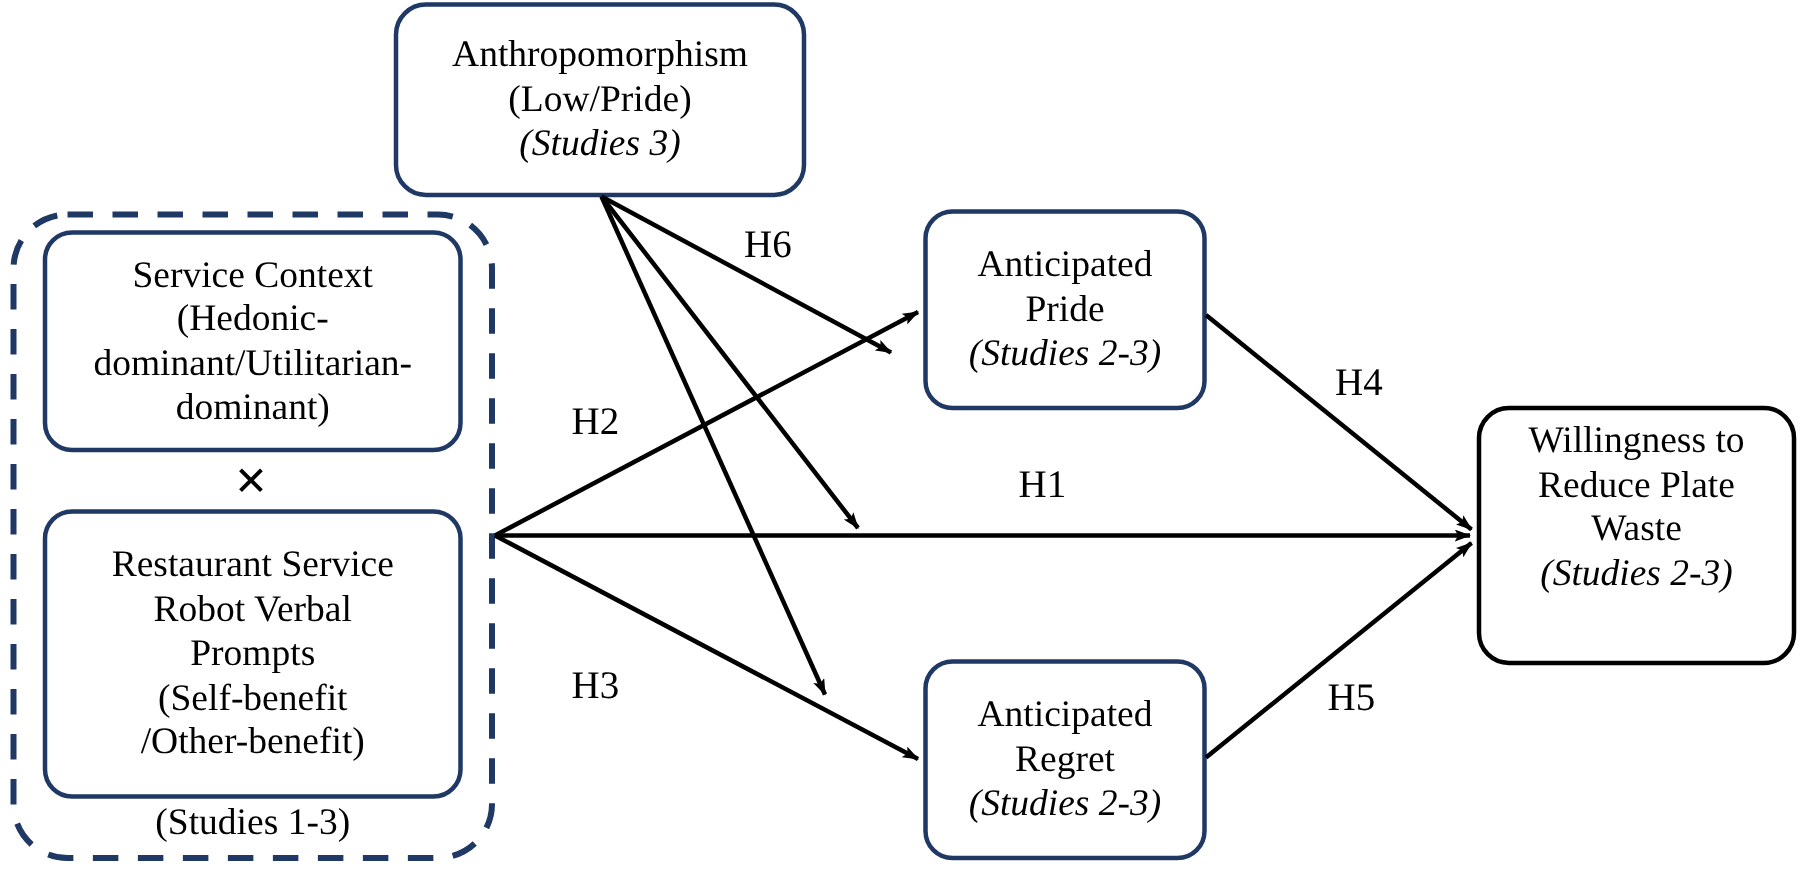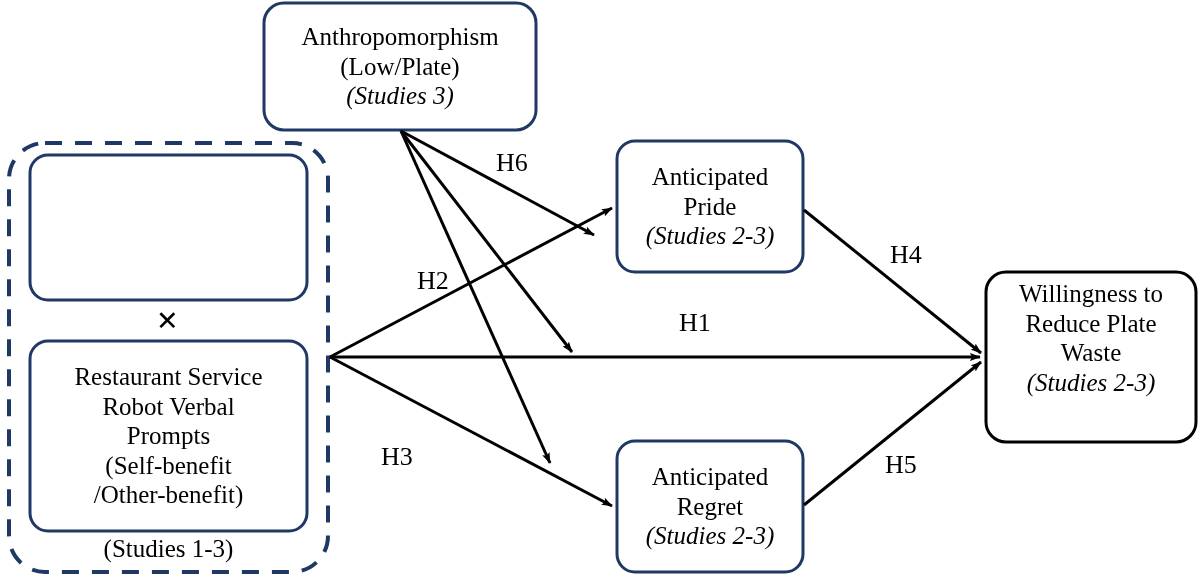--- a/index.html
+++ b/index.html
@@ -98,24 +98,30 @@
 
     <line x1="401" y1="131" x2="594" y2="235" stroke="#000000" stroke-width="3" marker-end="url(#arrowhead)"></line>
 
     <line x1="401" y1="131" x2="572" y2="352" stroke="#000000" stroke-width="3" marker-end="url(#arrowhead)"></line>
 
     <line x1="401" y1="131" x2="550" y2="463" stroke="#000000" stroke-width="3" marker-end="url(#arrowhead)"></line>
   </svg>
 
   <div class="box-label" style="left:264px; top:3px; width:272px; height:127px;">
     <span class="ln">Anthropomorphism</span>
-    <span class="ln">(Low/Plate)</span>
+    <span class="ln">(Low/Pride)</span>
     <span class="studies">(Studies 3)</span>
   </div>
 
+  <div class="box-label" style="left:24px; top:155px; width:289px; height:145px;">
+    <span class="ln">Service Context</span>
+    <span class="ln">(Hedonic-</span>
+    <span class="ln">dominant/Utilitarian-</span>
+    <span class="ln">dominant)</span>
+  </div>
 
   <div class="times-symbol" style="left:156px; top:308px;">✕</div>
 
   <div class="box-label" style="left:30px; top:341px; width:277px; height:190px;">
     <span class="ln">Restaurant Service</span>
     <span class="ln">Robot Verbal</span>
     <span class="ln">Prompts</span>
     <span class="ln">(Self-benefit</span>
     <span class="ln">/Other-benefit)</span>
   </div>
@@ -136,21 +142,21 @@
 
   <div class="box-label" style="left:986px; top:272px; width:210px; height:132px;">
     <span class="ln">Willingness to</span>
     <span class="ln">Reduce Plate</span>
     <span class="ln">Waste</span>
     <span class="studies">(Studies 2-3)</span>
   </div>
 
   <div class="hyp" style="left:496px; top:148px;">H6</div>
 
-  <div class="hyp" style="left:381px; top:266px;margin-left:36px;">H2</div>
+  <div class="hyp" style="left:381px; top:266px;">H2</div>
 
   <div class="hyp" style="left:679px; top:308px;">H1</div>
 
   <div class="hyp" style="left:381px; top:414px;margin-top:28px;">H3</div>
 
   <div class="hyp" style="left:890px; top:240px;">H4</div>
 
   <div class="hyp" style="left:885px; top:450px;">H5</div>
 
 </div>

